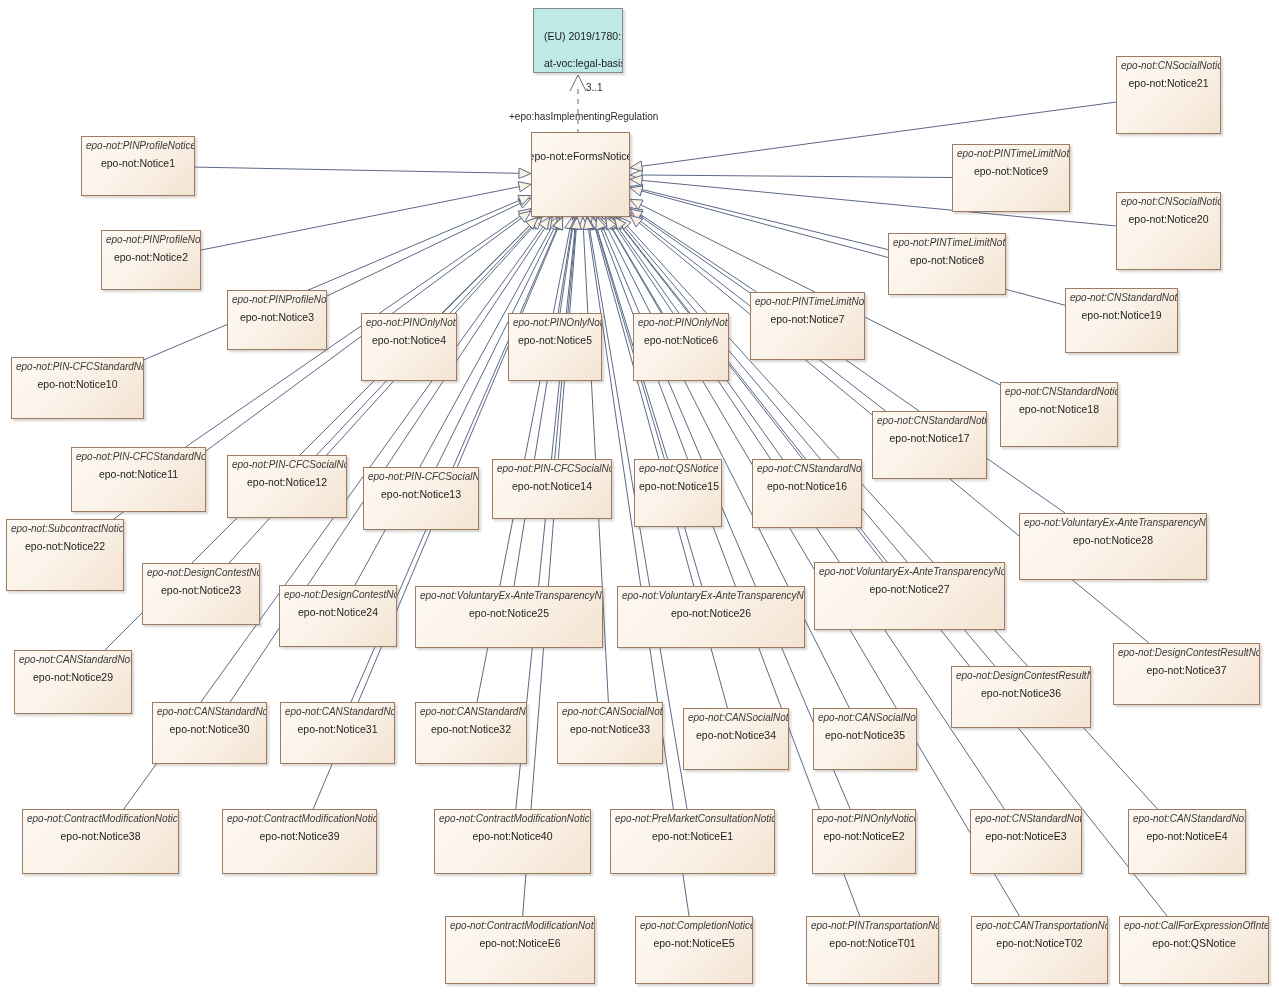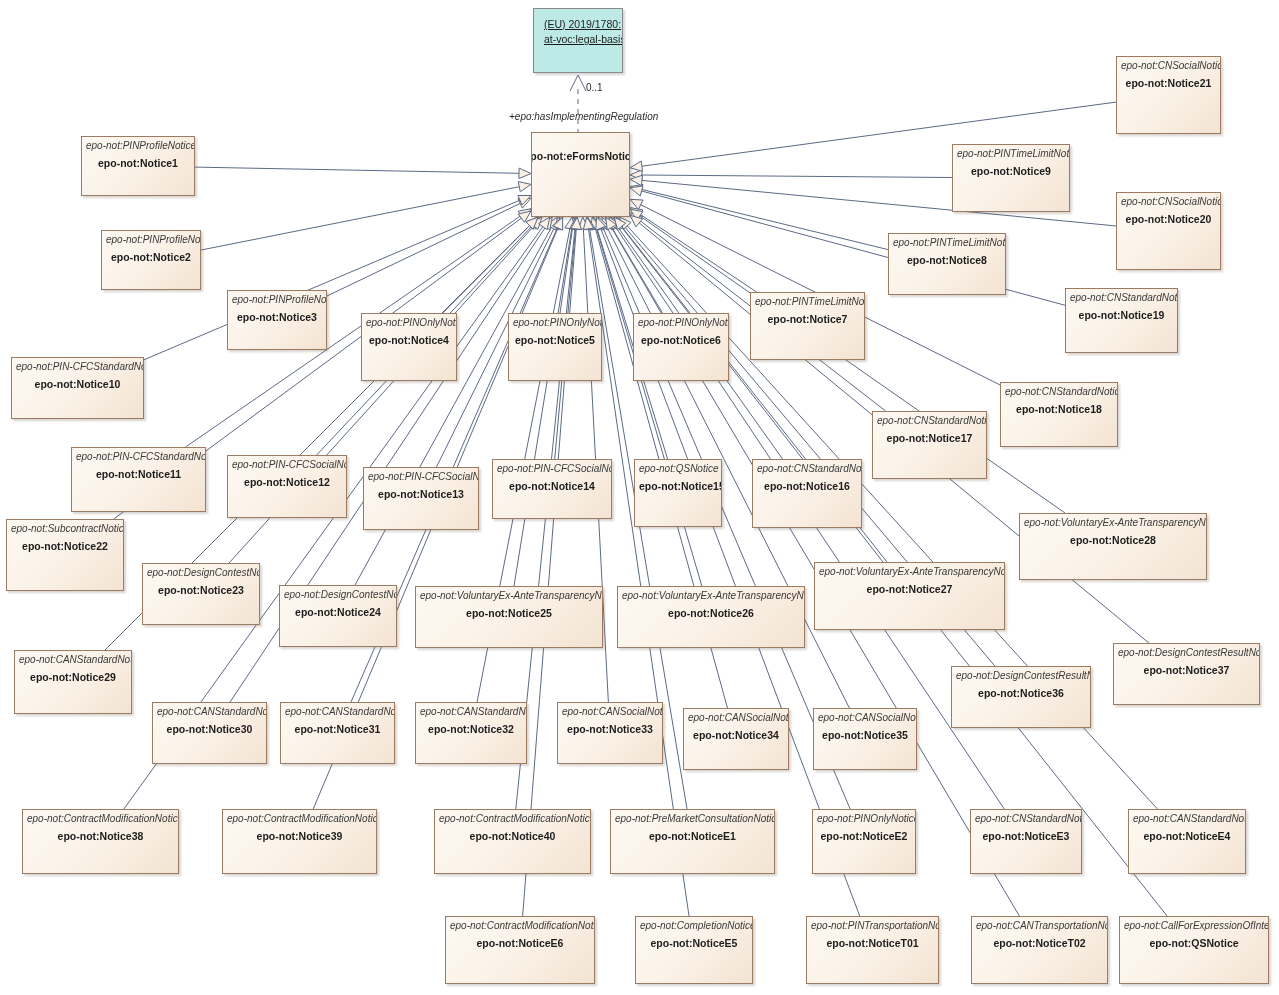--- a/index.html
+++ b/index.html
@@ -40,21 +40,21 @@
     display: block;
     font-style: italic;
     font-size: 10px;
     line-height: 12px;
     color: #3a3a3a;
     white-space: nowrap;
     text-align: center;
   }
   .node .inst {
     display: block;
-    font-weight: bold;
+    font-weight: normal;
     font-size: 10.5px;
     line-height: 14px;
     color: #1d1d1d;
     margin-top: 4px;
     white-space: nowrap;
     text-align: center;
   }
   .node.central {
     border: 1px solid #9c7b63;
     display: flex;
@@ -70,24 +70,24 @@
     background: #bdeae6;
     border: 1px solid #8a8a8a;
     box-shadow: 2px 2px 2px rgba(120, 120, 120, 0.3);
     padding-top: 8px;
   }
   .node.legal .llabel {
     display: block;
     font-size: 10.5px;
     line-height: 15px;
     color: #1d1d1d;
-    text-decoration: underline;
     white-space: nowrap;
     text-align: left;
     padding-left: 6px;
+    margin-top: 12px;
   }
   .assoc-label {
     position: absolute;
     font-size: 10px;
     color: #2b2b2b;
     white-space: nowrap;
   }
   .mult-label {
     position: absolute;
     font-size: 10px;
@@ -201,22 +201,22 @@
       <line x1="1167.10251450677" y1="916" x2="621.567027969345" y2="226.41113315440415" stroke="#5b6a86" stroke-width="1"></line>
       <line x1="578" y1="89" x2="578" y2="132" stroke="#5b6a86" stroke-width="1" stroke-dasharray="5,5"></line>
       <polyline points="570,91 578,75 586,91" fill="none" stroke="#5b6a86" stroke-width="1"></polyline>
     </svg>
 
   <div class="node legal" id="legal-node" style="left: 533px; top: 8px; width: 90px; height: 65px;">
     <span class="llabel">(EU) 2019/1780:</span>
     <span class="llabel">at-voc:legal-basis</span>
   </div>
 
-  <div class="assoc-label" id="assoc-label" style="left: 509px; top: 111px; font-style: italic;">+epo:hasImplementingRegulation</div>
-  <div class="mult-label" id="mult-label" style="left: 586px; top: 82px;">0..1</div>
+  <div class="assoc-label" id="assoc-label" style="left: 509px; top: 111px;">+epo:hasImplementingRegulation</div>
+  <div class="mult-label" id="mult-label" style="left: 586px; top: 82px;">3..1</div>
 
   <div class="node central" id="central-node" style="left: 531px; top: 132px; width: 99px; height: 85px;">
     <span class="inst">epo-not:eFormsNotice</span>
   </div>
 
   <div id="nodes-host">
       <div class="node" style="left: 81px; top: 136px; width: 114px; height: 60px;">
         <span class="type">epo-not:PINProfileNotice</span>
         <span class="inst">epo-not:Notice1</span>
       </div>

